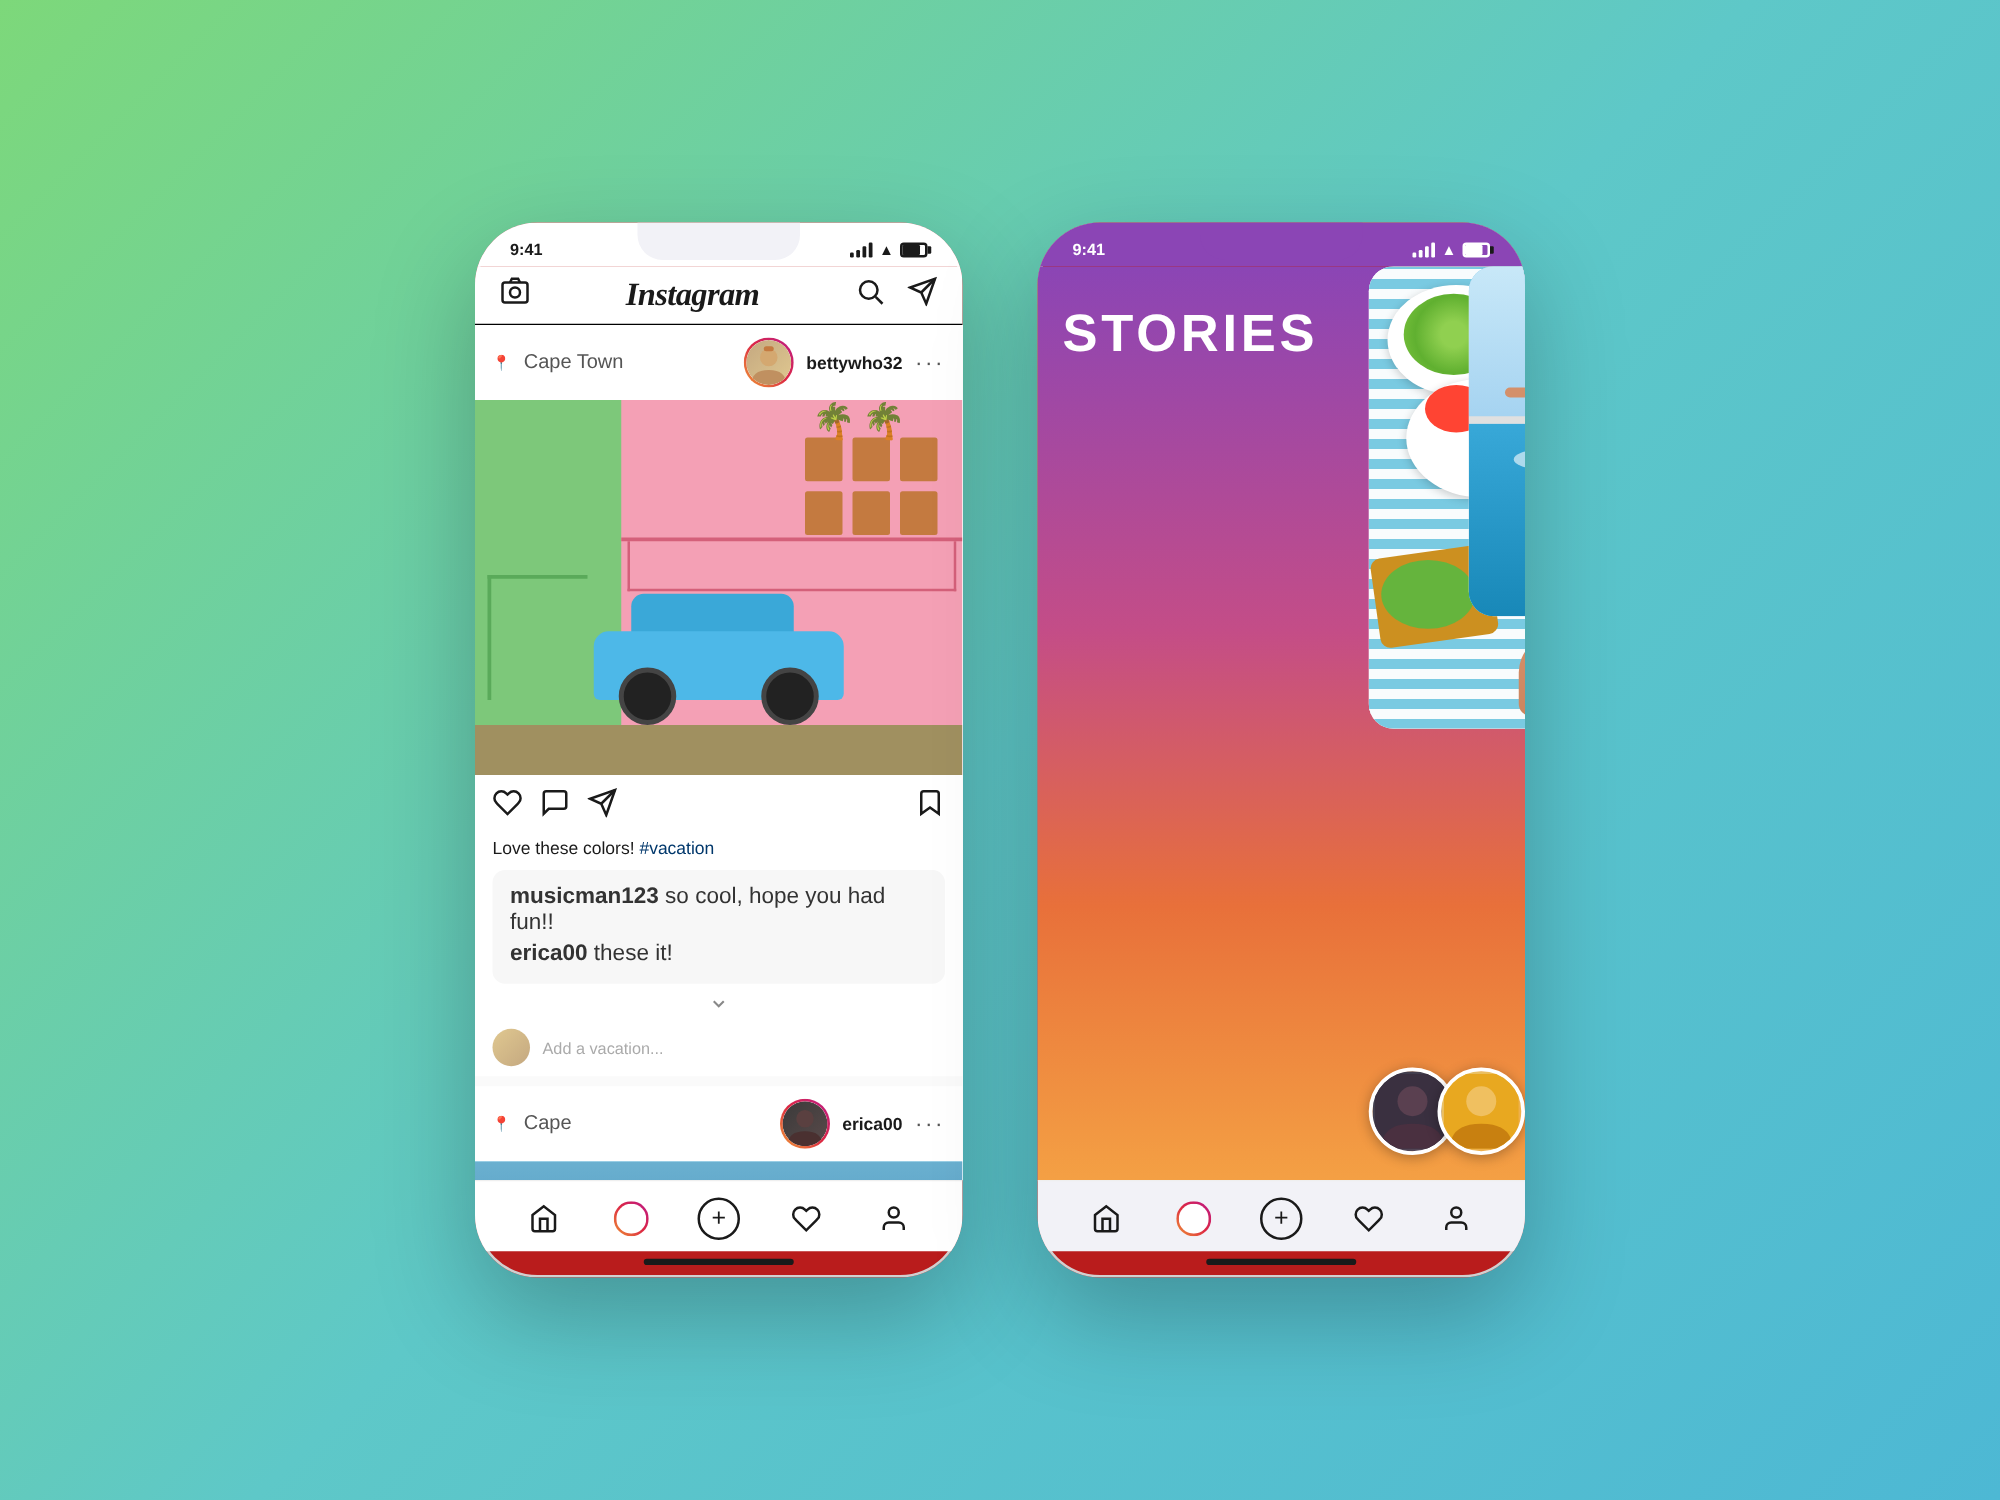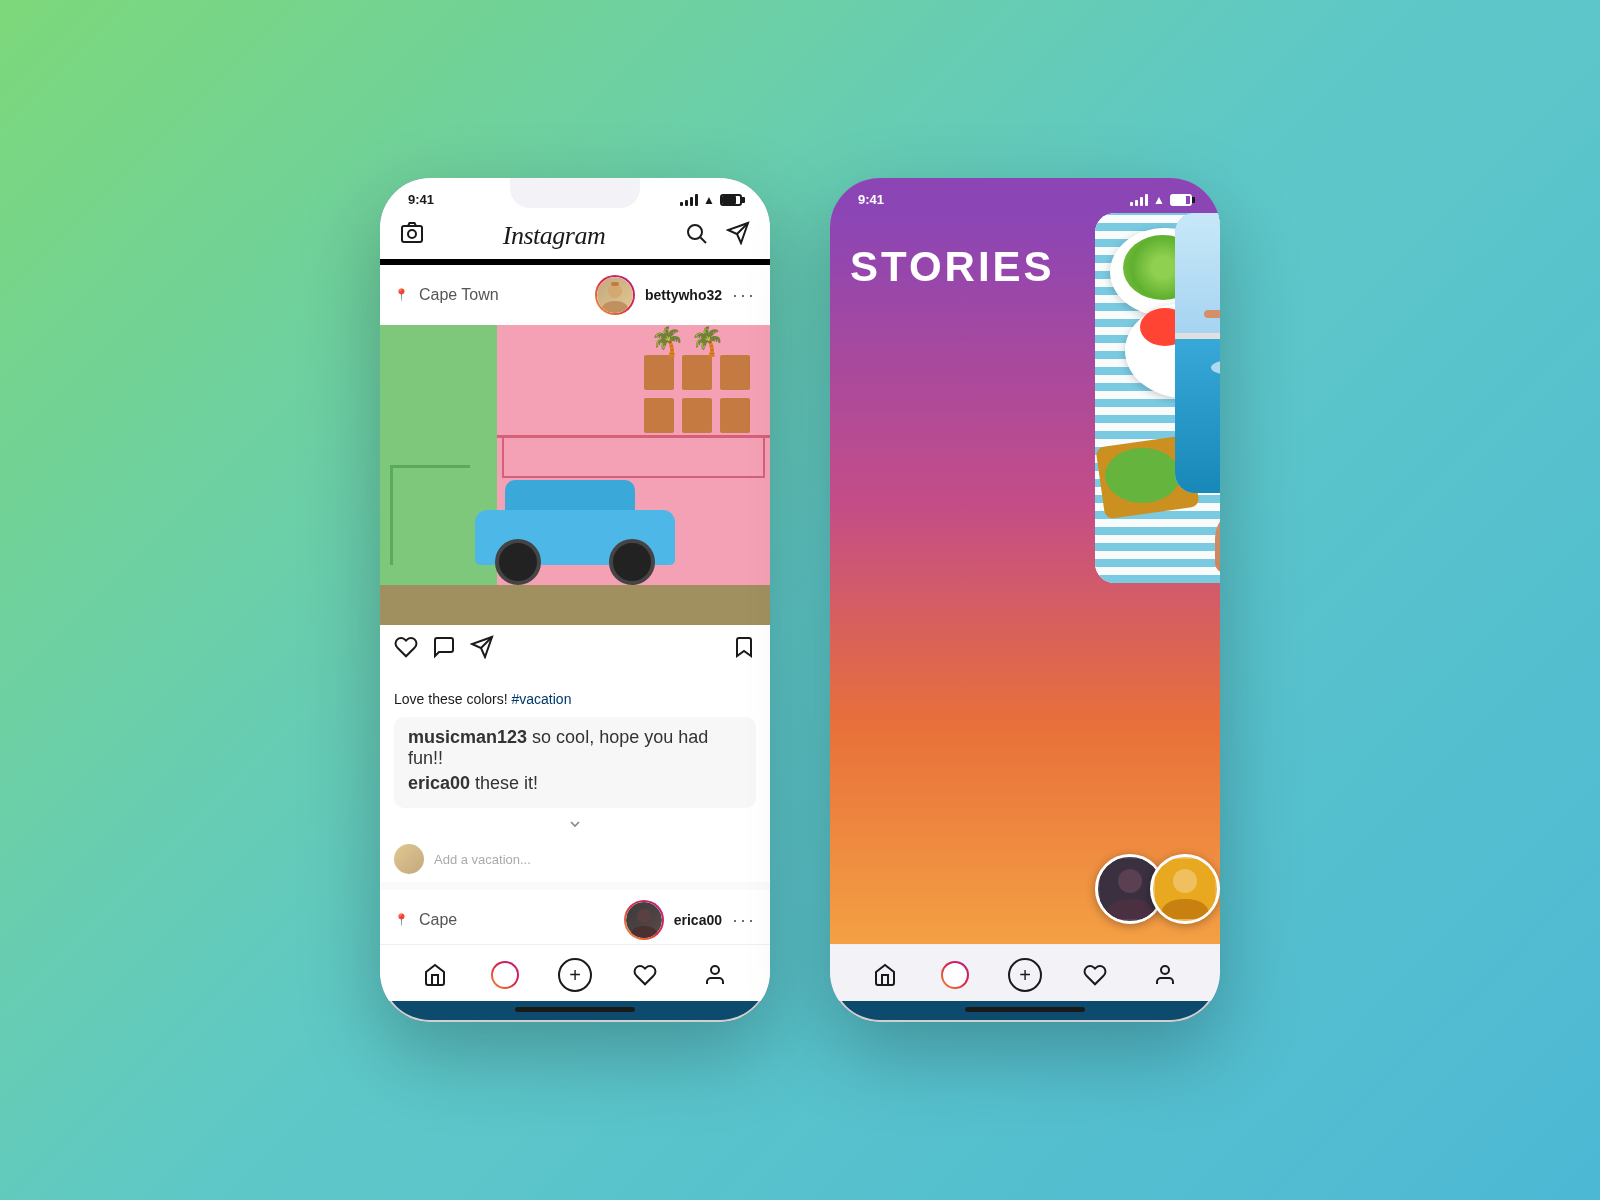--- a/index.html
+++ b/index.html
@@ -13,21 +13,21 @@
       justify-content: center;
       gap: 60px;
       font-family: -apple-system, BlinkMacSystemFont, 'Segoe UI', sans-serif;
       overflow: hidden;
     }
 
     
     .phone {
       width: 390px;
       height: 844px;
-      background: #0c4a6e;
+      background: #b91c1c;
       border-radius: 50px;
       box-shadow: 0 30px 80px rgba(0,0,0,0.25), inset 0 0 0 2px #d0d0d0;
       overflow: hidden;
       display: flex;
       flex-direction: column;
       position: relative;
     }
 
     
     .phone-notch {
@@ -114,22 +114,23 @@
       background: #fff;
     }
 
     
     .ig-header {
       display: flex;
       align-items: center;
       justify-content: space-between;
       padding: 8px 20px 8px;
       background: #fff;
-      border-bottom: 6px solid #000000;
+      border-bottom: 1px solid #000000;
       flex-shrink: 0;
+      font-weight: bold;
     }
     .ig-logo {
       font-family: 'Georgia', serif;
       font-size: 26px;
       font-style: italic;
       color: #1a1a1a;
       letter-spacing: -0.5px;
     }
     .ig-header-icons {
       display: flex;
@@ -352,21 +353,20 @@
       cursor: pointer;
     }
     .post-action-icon.bookmark {
       margin-left: auto;
     }
 
     .post-caption {
       padding: 4px 14px 6px;
       font-size: 14px;
       color: #1a1a1a;
-      margin-top: 16px;
     }
     .caption-hashtag {
       color: #00376b;
       font-weight: 500;
     }
 
     
     .post-comments {
       margin: 4px 14px;
       padding: 10px 14px;

